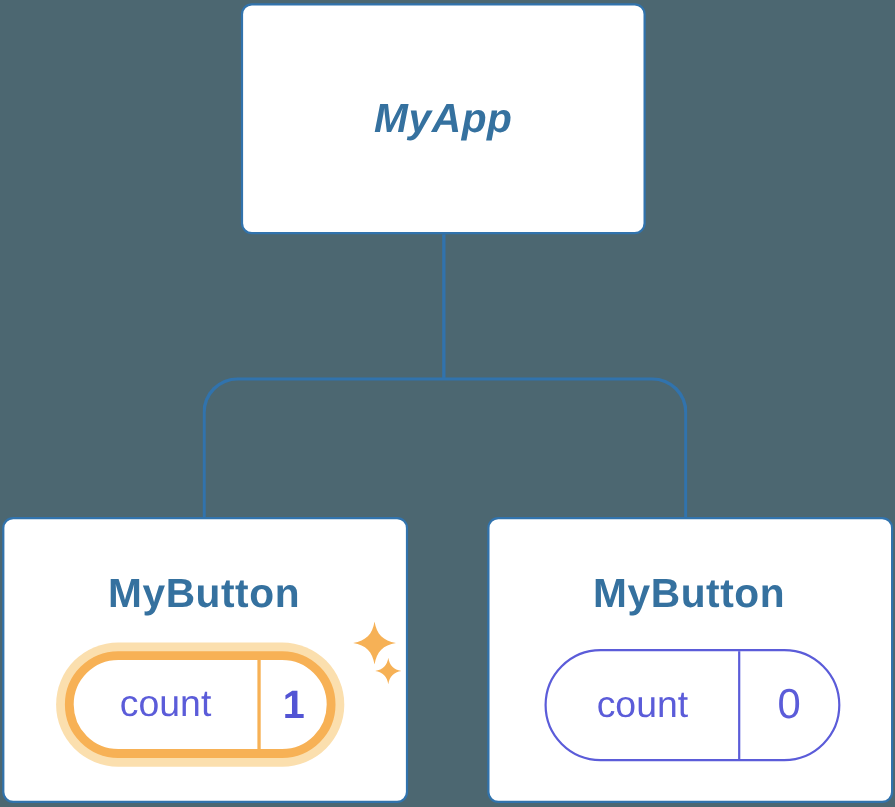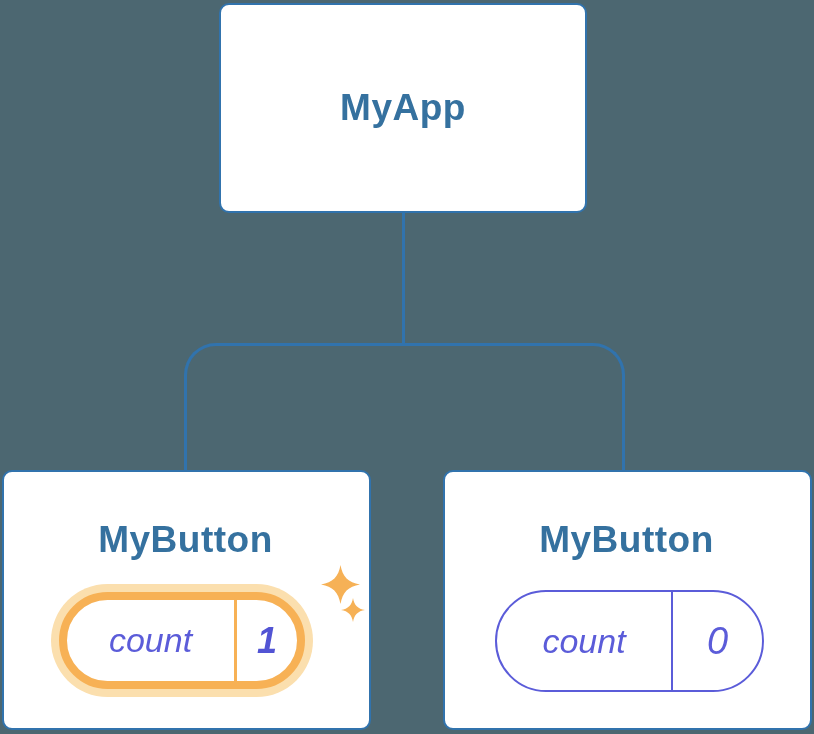--- a/index.html
+++ b/index.html
@@ -32,21 +32,21 @@
   }
   .node-title{
     color:var(--node-text);
     font-size:37px;
     font-weight:600;
     letter-spacing:.5px;
     text-align:center;
   }
   .node-app{
     left:219px;top:3px;width:368px;height:210px;
-    display:flex;align-items:center;justify-content:center;
+    display:flex;align-items:center;justify-content:center;font-style:italic;
   }
   .stem{
     position:absolute;
     left:402px;top:213px;width:3px;height:131px;
     background:var(--node-border);
   }
   .bracket{
     position:absolute;
     left:184px;top:343px;width:441px;height:127px;
     border-top:3px solid var(--node-border);
@@ -67,21 +67,20 @@
     position:absolute;
     box-sizing:border-box;
     background:#fff;
     display:flex;
     align-items:stretch;
   }
   .pill .cell{
     display:flex;align-items:center;justify-content:center;
     font-size:34px;
     color:var(--state-purple);
-    font-style:italic;
   }
   .pill .cell-key{flex:1;}
   .pill-active{
     left:55px;top:120px;width:246px;height:97px;
     border:8px solid var(--highlight-orange);
     border-radius:60px;
     box-shadow:0 0 0 8px var(--highlight-halo);
   }
   .pill-active .divider{width:3px;background:var(--highlight-orange);}
   .pill-active .cell-value{

